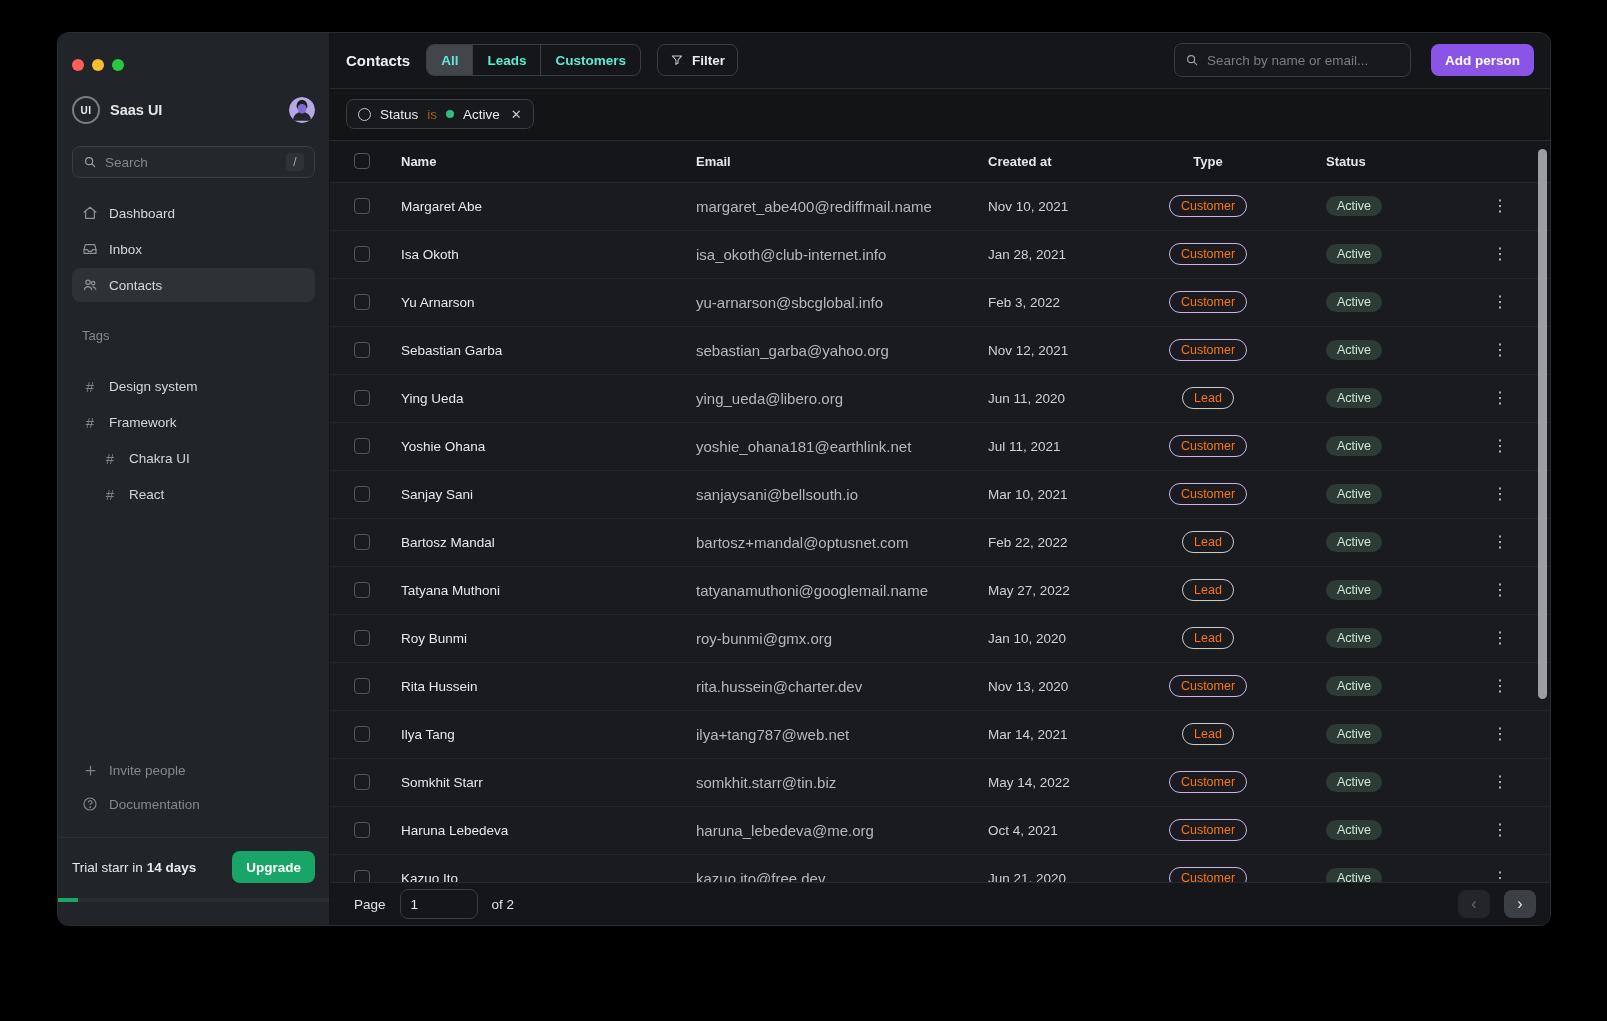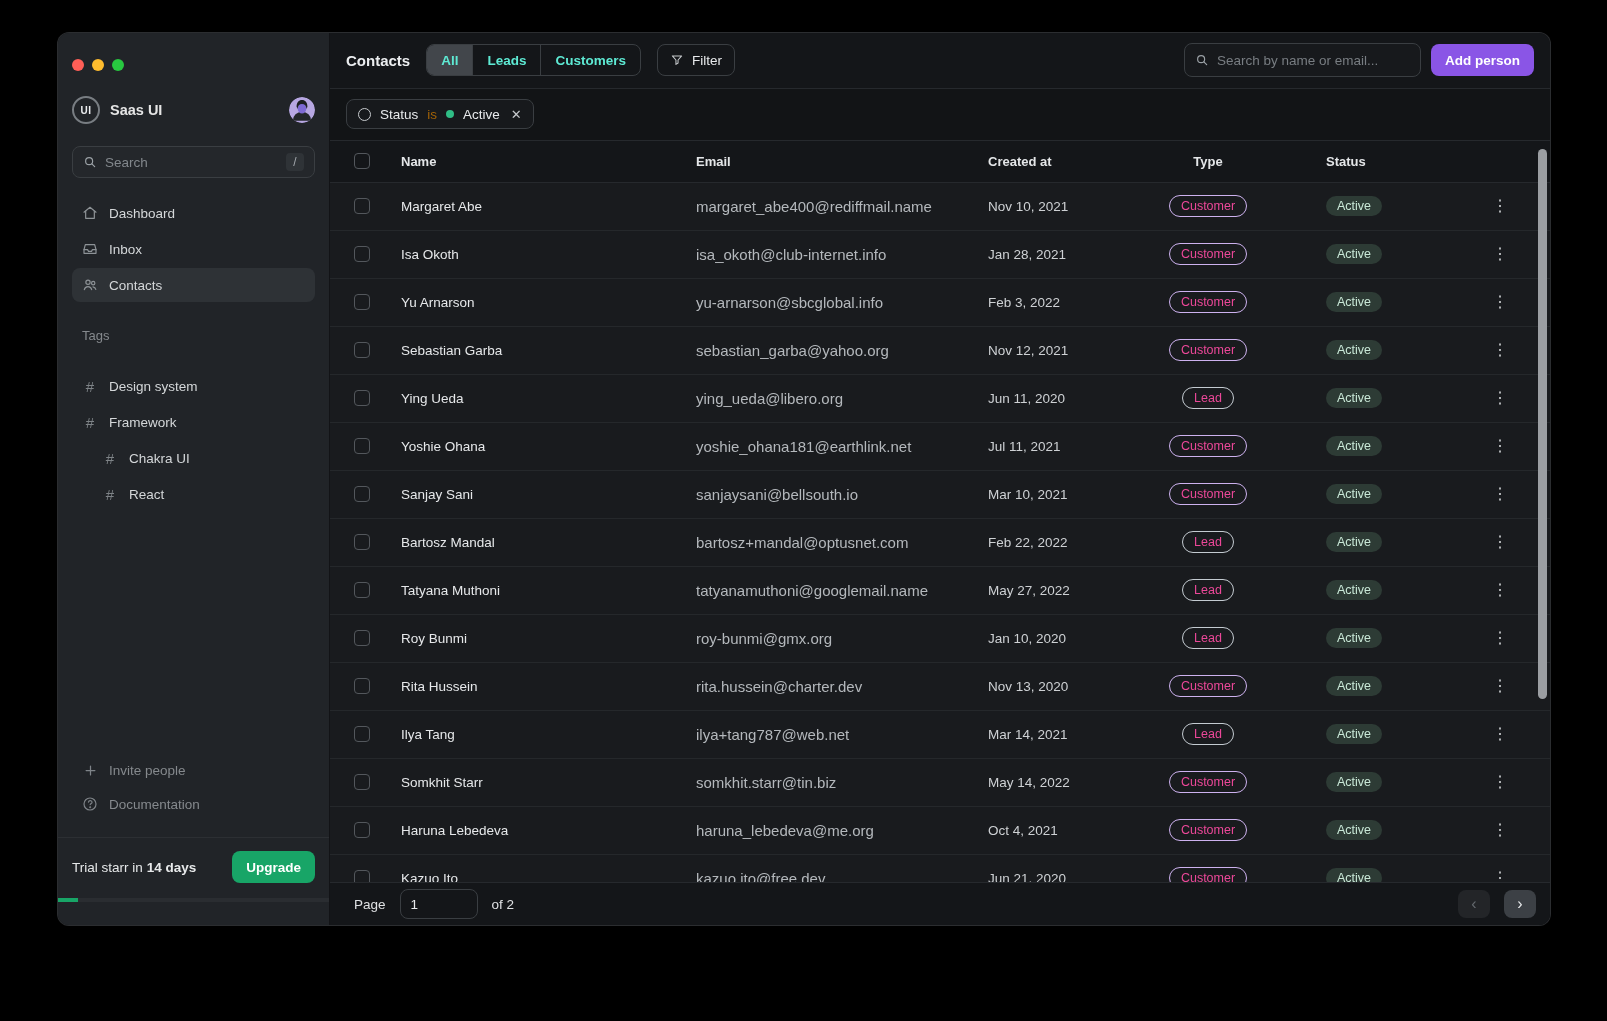--- a/index.html
+++ b/index.html
@@ -84,24 +84,24 @@
   .segment {
     padding:0 14px; display:flex; align-items:center; font-size:13.5px; font-weight:bold;
     color:#5eead4; border-right:1px solid #3a3e42; background:transparent; cursor:pointer;
     font-family:inherit; border-top:none; border-bottom:none; border-left:none;
   }
   .segment:last-child { border-right:none; }
   .segment.active { background:#42464b; }
   .filter-btn {
     height:32px; border:1px solid #3a3e42; border-radius:8px; background:transparent;
     display:flex; align-items:center; gap:8px; padding:0 12px; color:#e8eaec;
-    font-size:13.5px; font-weight:normal; font-family:inherit; cursor:pointer;
+    font-size:13.5px; font-weight:bold; font-family:inherit; cursor:pointer;
   }
   .filter-btn svg { color:#c6c9cc; }
-  .toolbar-right { margin-left:auto; display:flex; align-items:center; gap:10px;justify-content:center; }
+  .toolbar-right { margin-left:auto; display:flex; align-items:center; gap:20px;justify-content:center; }
   .toolbar-search {
     width:237px; height:34px; border:1px solid #3a3e42; border-radius:8px; background:#17191c;
     display:flex; align-items:center; gap:8px; padding:0 10px;
   }
   .toolbar-search svg { color:#9aa0a5; flex:none; }
   .toolbar-search input {
     background:transparent; border:none; outline:none; color:#e8eaec; font-size:13.5px; width:100%; font-family:inherit;
   }
   .toolbar-search input::placeholder { color:#787d82; }
   .add-btn {
@@ -133,21 +133,21 @@
   .trow { height:48px; border-bottom:1px solid #25282b; background:#191b1e; }
   .checkbox {
     width:16px; height:16px; border:1.5px solid #53575c; border-radius:4px; background:transparent; display:block;
   }
   .cell-name { font-size:13.5px; color:#e6e8ea; }
   .cell-email { font-size:15px; color:#b4b8bc; }
   .cell-created { font-size:13.5px; color:#ced1d4; }
   .cell-type { justify-self:center; }
   .cell-status { padding-left:38px; }
   .badge-type {
-    display:inline-block; padding:3px 11px; border-radius:999px; font-size:12.5px; color:#ec4899; border:1px solid #c4cbd1;
+    display:inline-block; padding:3px 11px; border-radius:999px; font-size:12.5px; color:#f97316; border:1px solid #c4cbd1;
   }
   .badge-type.badge-customer { border-color:var(--customer-border,#cdb2ef); }
   .badge-type.badge-lead { border-color:var(--lead-border,#c4cbd1); }
   .badge-status {
     display:inline-block; padding:3px 11px; border-radius:999px; font-size:12.5px;
     background:var(--status-active-bg,#2d3b35); color:var(--status-active-text,#c9e8d7);
   }
   .cell-kebab { justify-self:end; margin-right:42px; color:#c9ccce; font-size:16px; cursor:pointer; line-height:1; }
 
   .tfoot {

